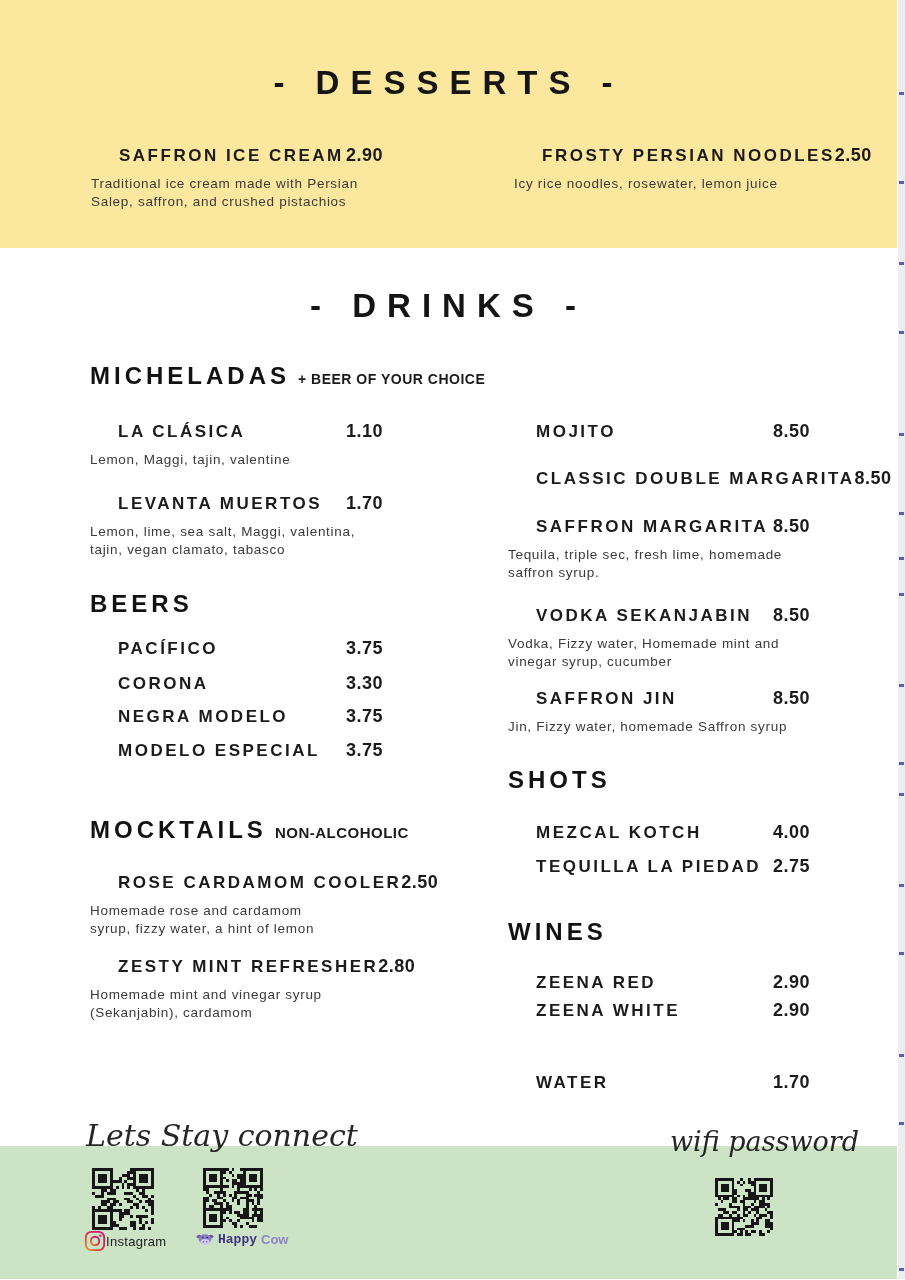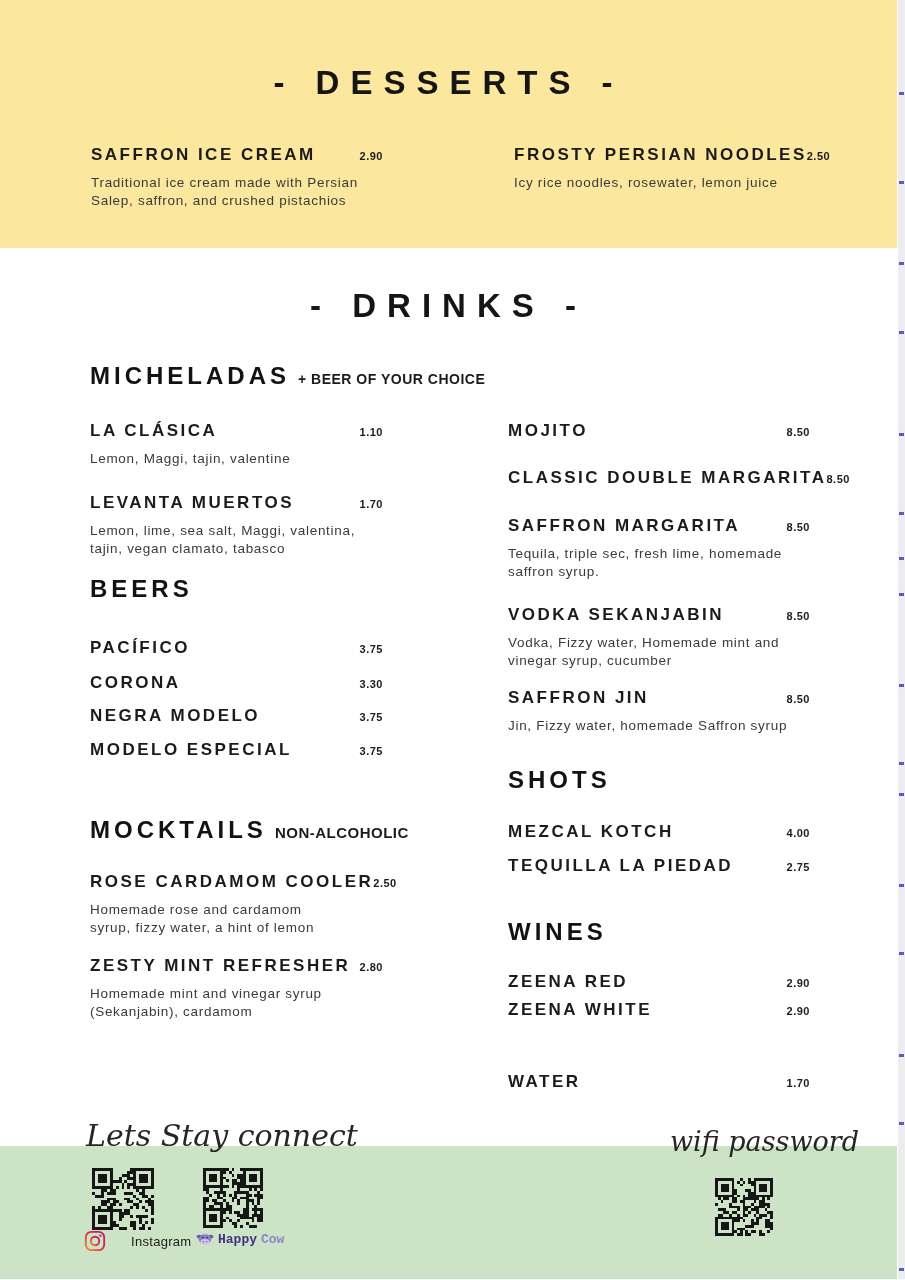--- a/index.html
+++ b/index.html
@@ -21,41 +21,41 @@
   }
   .sec-header {
     font-size:24px; font-weight:700; letter-spacing:4px; color:#121212; white-space:nowrap;
   }
   .hdr-row { position:absolute; display:flex; align-items:baseline; }
   .hdr-row.spread { justify-content:space-between; }
   .hdr-suffix { font-size:14px; font-weight:700; letter-spacing:.5px; margin-left:8px; white-space:nowrap;text-align:center; }
 
   .item { position:absolute; }
   .row { display:flex; justify-content:space-between; align-items:baseline; }
-  .nm { font-size:17px; font-weight:700; letter-spacing:2.5px; white-space:nowrap; }
-  .pr { font-size:11px; font-weight:700; letter-spacing:.5px; }
+  .nm { font-size:17px; font-weight:700; letter-spacing:2.5px; white-space:nowrap;margin-left:28px; }
+  .pr { font-size:18px; font-weight:700; letter-spacing:.5px; }
   .desc {
     margin-top:9px; font-size:13.5px; letter-spacing:.7px; color:#3a3a3a; line-height:1.34;
   }
   .w240 { max-width:240px; } .w252 { max-width:252px; } .w272 { max-width:272px; } .w282 { max-width:282px; }
 
   .script {
     position:absolute; font-family:"DejaVu Serif", serif; font-style:italic;
     color:#262626; white-space:nowrap;
   }
   .script.connect { left:86px; top:1118px; font-size:30px; }
   .script.wifi    { left:670px; top:1126px; font-size:27px; }
 
   .qr { position:absolute; }
   .qr svg { display:block; width:100%; height:100%; }
 
-  .social-row { position:absolute; display:flex; align-items:center; gap:25px; }
+  .social-row { position:absolute; display:flex; align-items:center; gap:0; }
   .ig-label { font-size:13px; letter-spacing:.3px; color:#202020; }
   .hc-happy { font-size:13px; font-weight:700; color:#3d3580;font-family:Liberation Mono, monospace; }
-  .hc-cow   { font-size:13px; font-weight:700; color:#8d85c9;font-family:Liberation Mono, monospace; }
+  .hc-cow   { font-size:13px; font-weight:700; color:#8d85c9; }
 </style>
 </head>
 <body>
 
 <div class="page">
 
   <div class="band yellow"></div>
   <div class="band green"></div>
 
   <div class="edge">
@@ -111,21 +111,21 @@
   </div>
 
   <div class="item" style="left:90px; top:493px; width:293px">
     <div class="row">
       <span class="nm">LEVANTA MUERTOS</span>
       <span class="pr">1.70</span>
     </div>
     <p class="desc w282">Lemon, lime, sea salt, Maggi, valentina, tajin, vegan clamato, tabasco</p>
   </div>
 
-  <div class="hdr-row" style="left:90px; top:575px; width:293px">
+  <div class="hdr-row" style="left:90px; top:590px; width:293px">
     <span class="sec-header">BEERS</span>
   </div>
 
   <div class="item" style="left:90px; top:638px; width:293px">
     <div class="row">
         <span class="nm">PACÍFICO</span>
         <span class="pr">3.75</span>
       </div>
   </div>
   <div class="item" style="left:90px; top:673px; width:293px">

